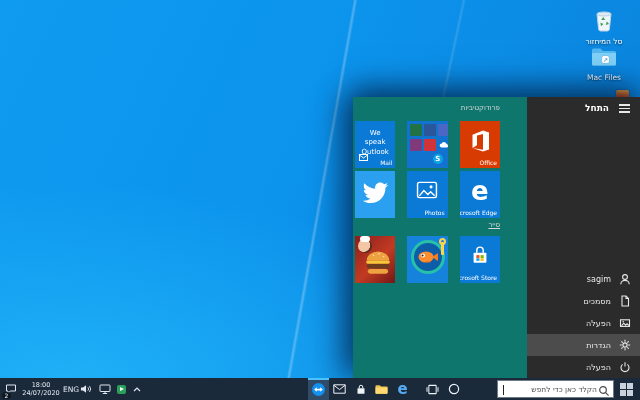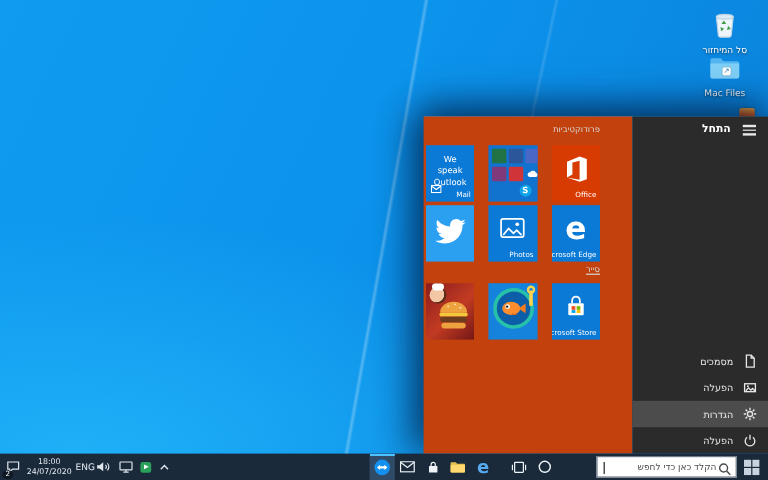--- a/index.html
+++ b/index.html
@@ -18,21 +18,21 @@
   .desktop-icon{position:absolute;width:56px;text-align:center;cursor:default;}
   .desktop-icon .dlabel{display:block;margin-top:2px;font-size:7.5px;color:#fff;text-shadow:0 1px 2px rgba(0,0,0,.65);line-height:1.1;}
   #icon-recycle{top:8px;right:8px;}
   #icon-macfiles{top:46px;right:8px;}
   .shortcut-badge{position:absolute;left:11px;bottom:9px;width:7px;height:7px;background:#fff;border-radius:1.5px;display:flex;align-items:center;justify-content:center;font-size:6px;color:#1673c4;box-shadow:0 0 1px rgba(0,0,0,.4);}
   #partial-icon{position:absolute;top:90px;right:11px;width:13px;height:7px;border-radius:2px 2px 0 0;background:linear-gradient(#f3a33c,#d04a12);box-shadow:0 0 2px rgba(0,0,0,.4);}
 
   
   #start-menu{position:absolute;left:353px;top:97px;right:0;bottom:22px;display:flex;
     box-shadow:-14px 0 26px rgba(2,20,50,.45), 0 -12px 26px rgba(2,20,50,.5);}
-  #tile-area{width:174px;background:#c2410c;padding:6px 27px 0 2px;box-sizing:border-box;}
+  #tile-area{width:174px;background:#0f766e;padding:6px 27px 0 2px;box-sizing:border-box;}
   #side-rail{flex:1;background:#2b2b2b;position:relative;}
 
   .group-label{height:10px;line-height:10px;text-align:right;font-size:7px;color:#d8d8d8;margin-bottom:8px;}
   .group-label.second{margin-top:2px;margin-bottom:6px;text-decoration:underline;}
   .tile-row{display:flex;gap:12px;margin-bottom:3px;}
   .tile{position:relative;width:47px;height:47px;flex:0 0 aupx;box-sizing:border-box;overflow:hidden;cursor:pointer;}
   .tile .tlabel{position:absolute;right:3px;bottom:2px;font-size:6px;color:#fff;text-align:right;white-space:nowrap;}
 
   
   .tile.mail{background:#0b79d6;}
@@ -275,20 +275,27 @@
         <span id="start-title">התחל</span>
         <span class="hamburger">
             <span></span>
             <span></span>
             <span></span>
           </span>
       </div>
 
       <div id="rail-list">
         <div class="rail-item">
+          <span class="rlabel">sagim</span>
+          <svg width="12" height="12" viewBox="0 0 12 12" fill="none" stroke="#e8e8e8" stroke-width="1.1">
+            <circle cx="6" cy="4" r="2.4"></circle>
+              <path d="M1.8 11.2a4.2 3.8 0 0 1 8.4 0"></path>
+          </svg>
+        </div>
+        <div class="rail-item">
           <span class="rlabel">מסמכים</span>
           <svg width="12" height="12" viewBox="0 0 12 12" fill="none" stroke="#e8e8e8" stroke-width="1.1">
             <path d="M3 1h4l2.5 2.5V11H3z"></path>
               <path d="M7 1v2.5h2.5"></path>
           </svg>
         </div>
         <div class="rail-item">
           <span class="rlabel">הפעלה</span>
           <svg width="12" height="12" viewBox="0 0 12 12" fill="none" stroke="#e8e8e8" stroke-width="1.1">
             <rect x="1.5" y="2.8" width="9" height="6.6"></rect>

